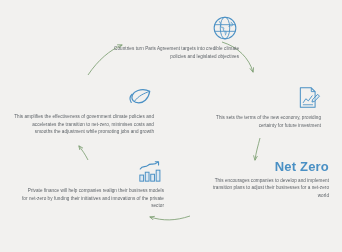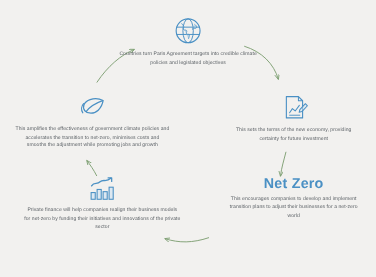--- a/index.html
+++ b/index.html
@@ -21,21 +21,21 @@
   }
   #arrows {
     position: absolute;
     left: 0;
     top: 0;
     width: 342px;
     height: 252px;
   }
   .node {
     position: absolute;
-    text-align: center;
+    text-align: right;
   }
   .icon-wrap {
     display: block;
     margin: 0 auto 3px auto;
     line-height: 0;
   }
   .node-heading {
     color: #4a90c4;
     font-size: 13px;
     font-weight: bold;

